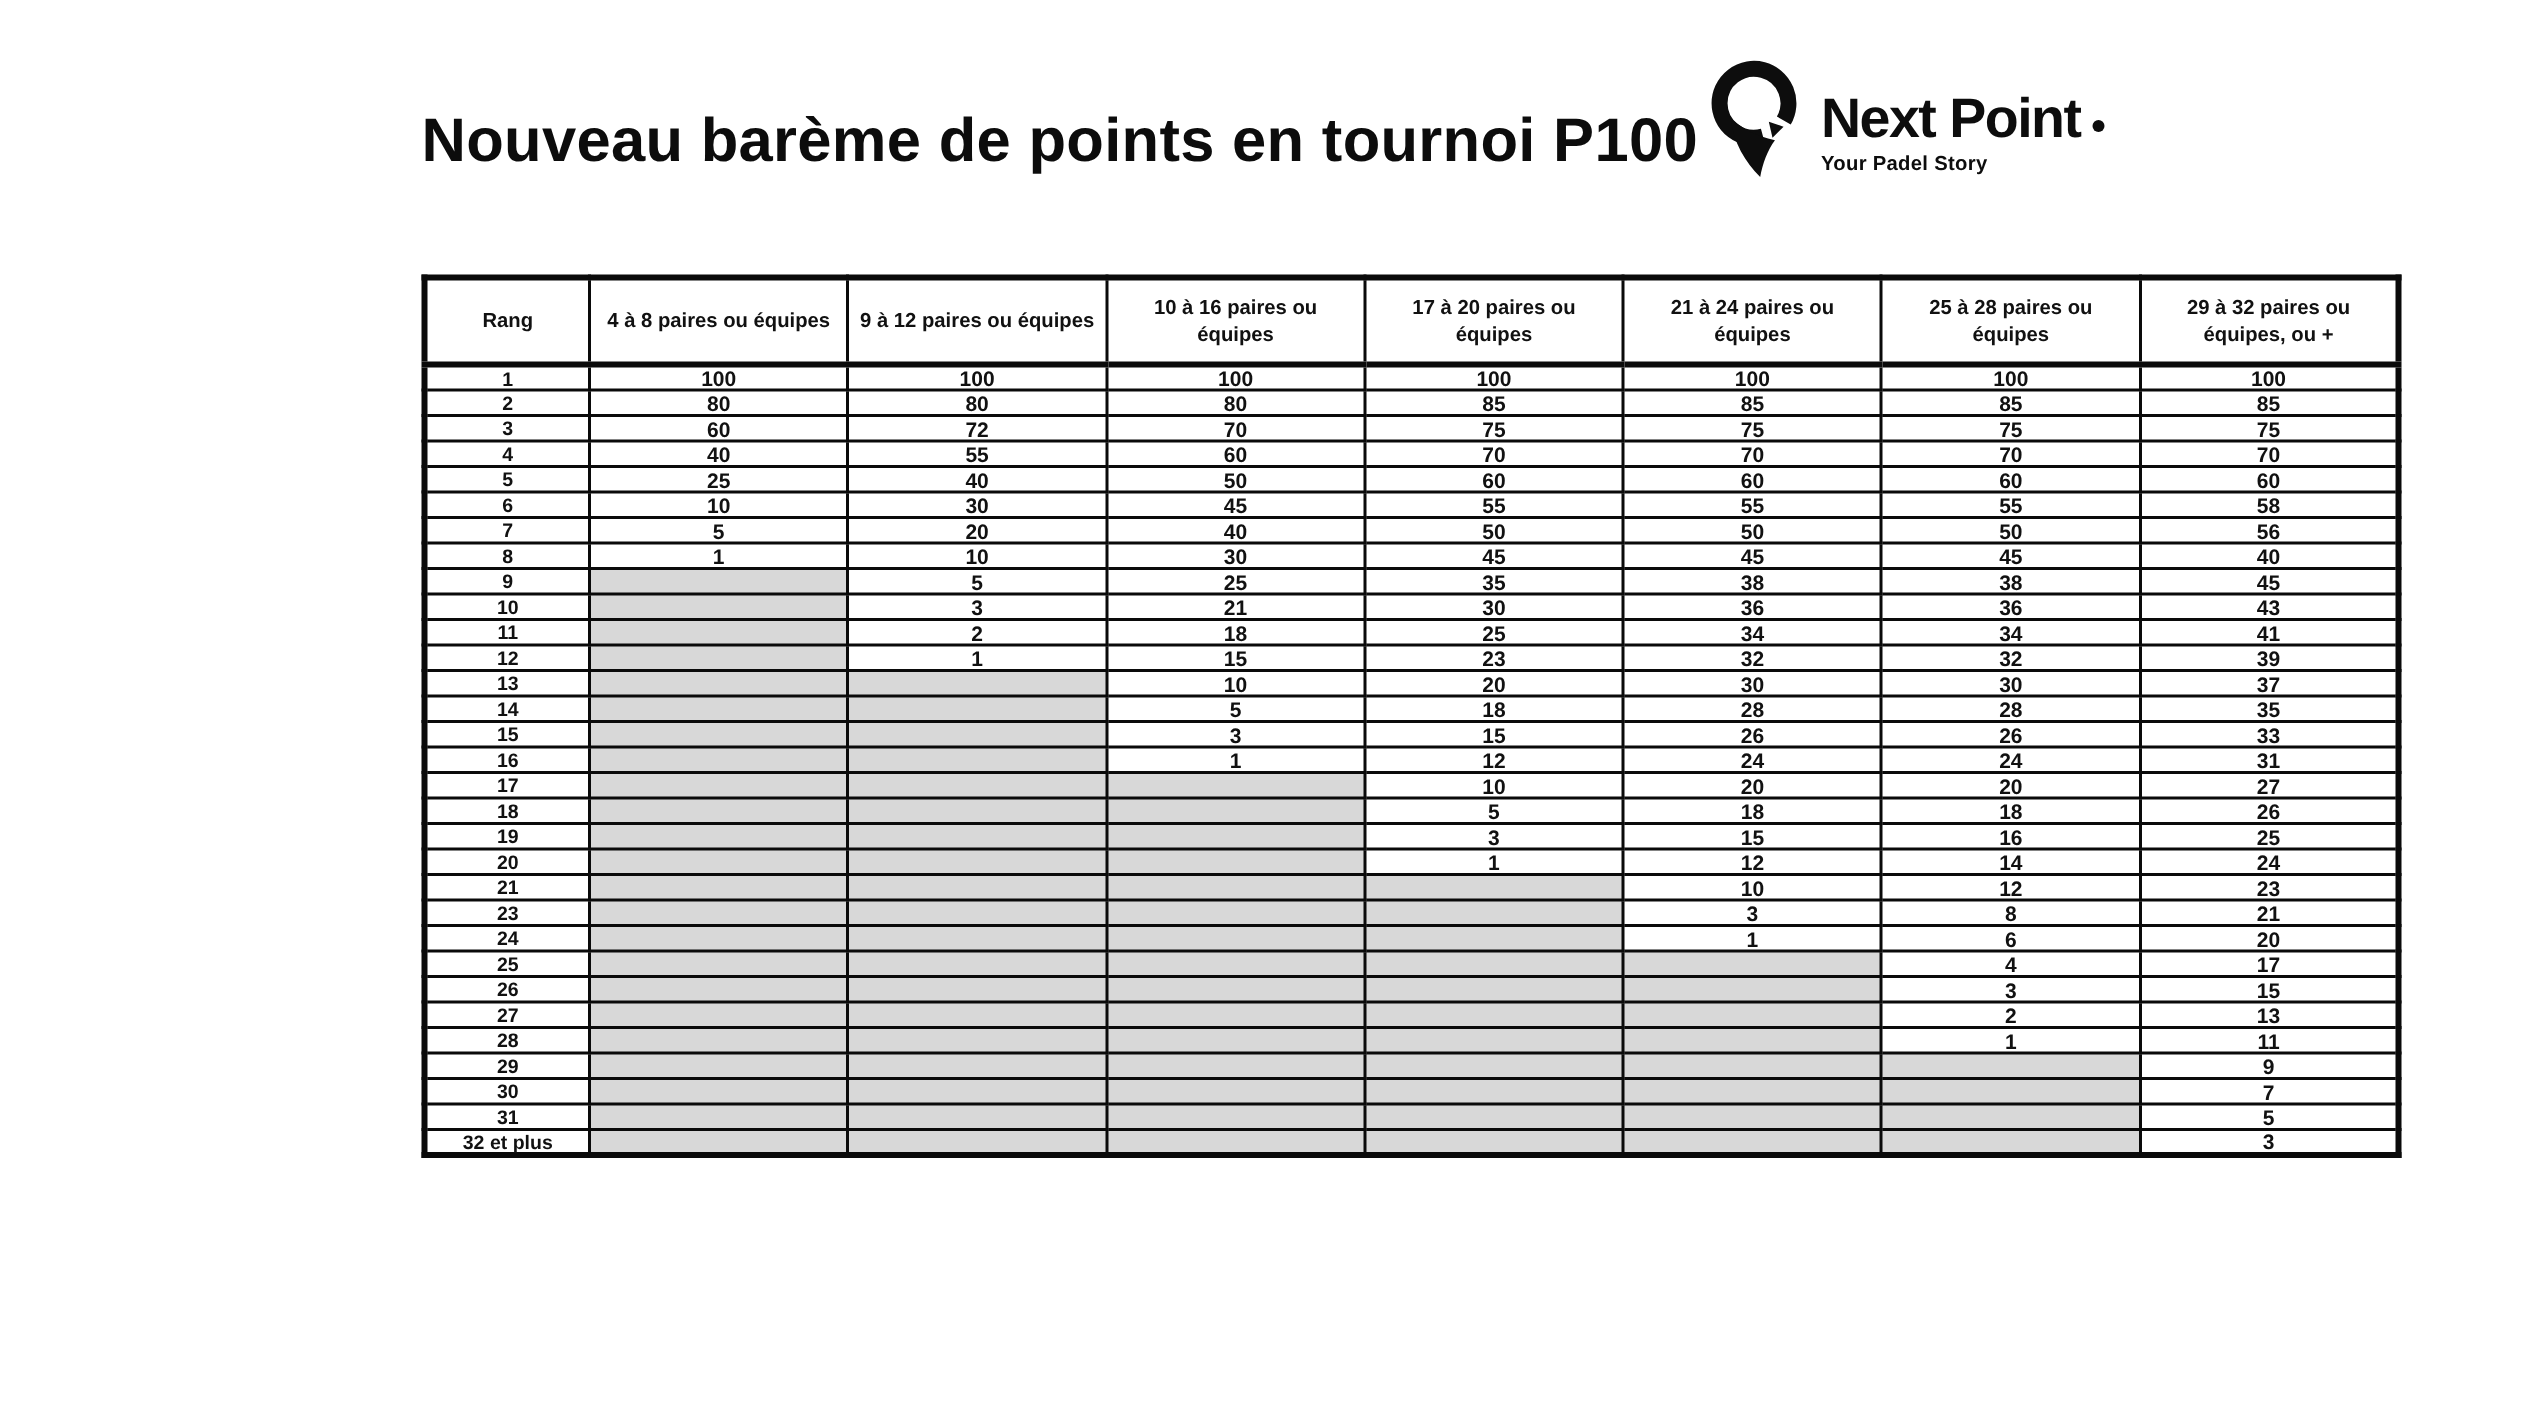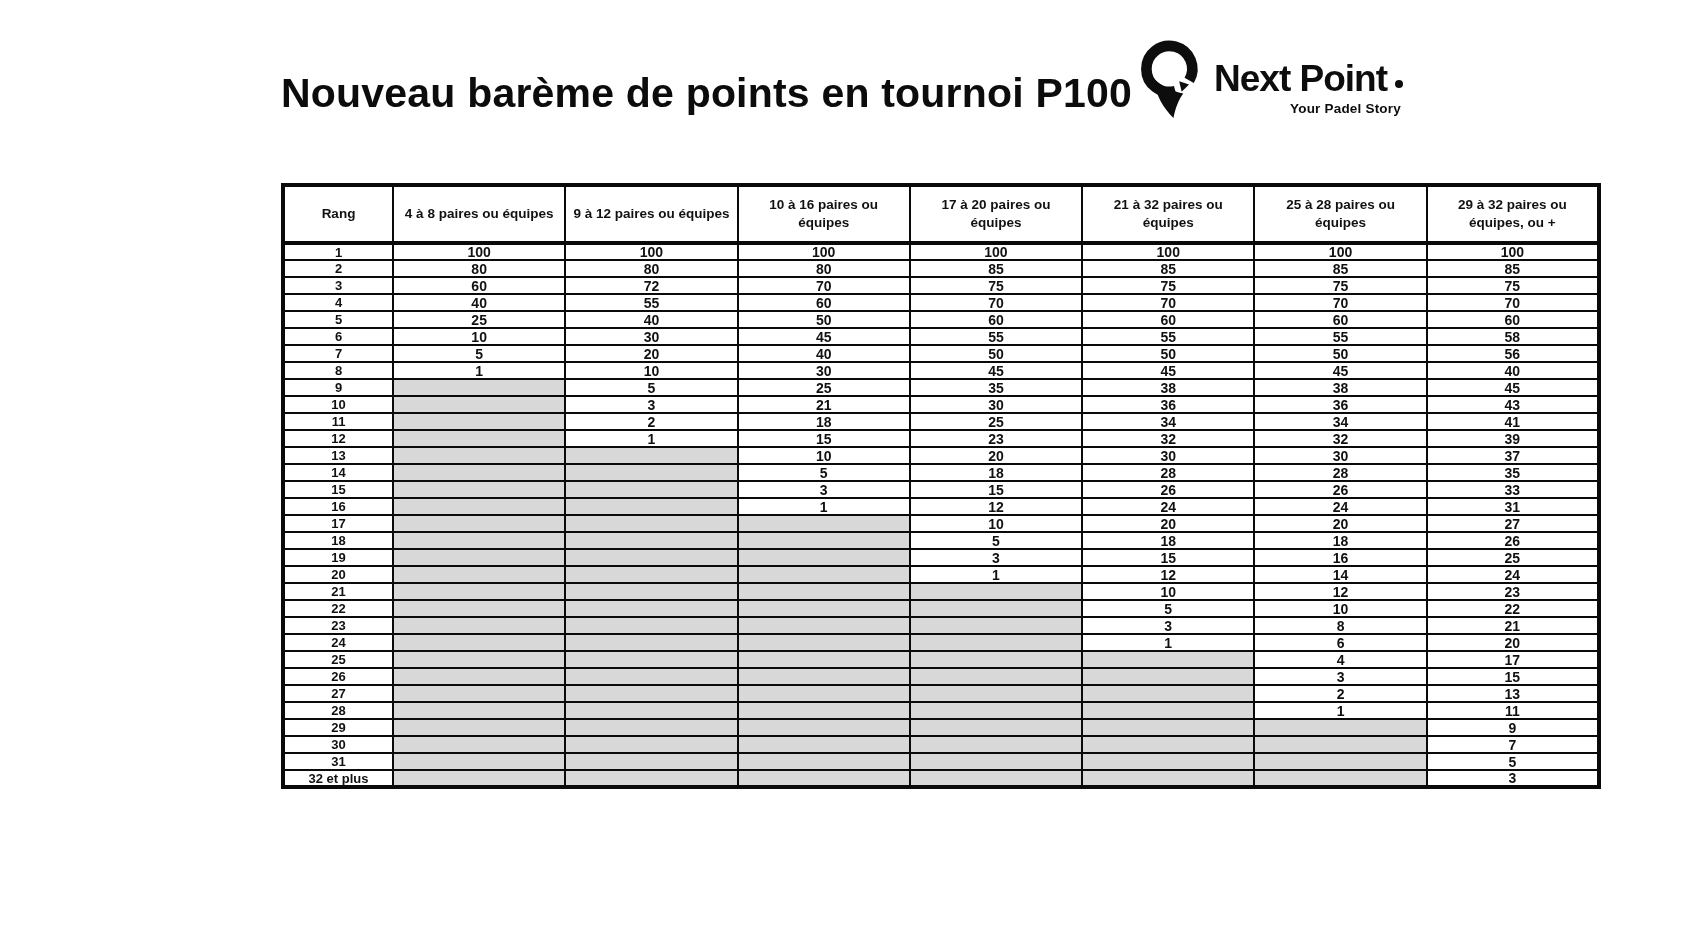--- a/index.html
+++ b/index.html
@@ -13,21 +13,21 @@
     letter-spacing:0.2px; white-space:nowrap;
   }
 
   .logo { position:absolute; left:1130px; top:34px; display:flex; align-items:flex-start; }
   .logo svg { display:block; }
   .logo-text { margin-top:24px; margin-left:2px; }
   .brand-row { display:flex; align-items:baseline; }
   .brand { font-size:37px; font-weight:800; color:#0d0d0d; letter-spacing:-1px; white-space:nowrap; }
   .brand-dot { width:8px; height:8px; border-radius:50%; background:#0d0d0d; margin-left:8px;
                position:relative; top:-3px; }
-  .tagline { text-align:right; font-size:13.5px; font-weight:bold; color:#0d0d0d; margin-top:1px;
+  .tagline { font-size:13.5px; font-weight:bold; color:#0d0d0d; margin-top:1px;
              padding-right:2px; letter-spacing:0.2px; }
 
   .table-wrap { position:absolute; left:281px; top:183px; width:1320px; }
   table.points {
     width:100%; border-collapse:collapse; table-layout:fixed;
     border:4px solid #0a0a0a; background:#fff;
   }
   table.points col.rank-col { width:110px; }
   table.points th {
     border:2px solid #0a0a0a; border-bottom:4px solid #0a0a0a;
@@ -76,21 +76,21 @@
           <col>
           <col>
       </colgroup>
       <thead>
         <tr id="header-row">
             <th>Rang</th>
             <th>4 à 8 paires ou équipes</th>
             <th>9 à 12 paires ou équipes</th>
             <th>10 à 16 paires ou équipes</th>
             <th>17 à 20 paires ou équipes</th>
-            <th>21 à 32 paires ou équipes</th>
+            <th>21 à 24 paires ou équipes</th>
             <th>25 à 28 paires ou équipes</th>
             <th>29 à 32 paires ou équipes, ou +</th>
           </tr>
       </thead>
       <tbody id="table-body">
           <tr>
             <td class="rank-cell">1</td>
             <td>100</td>
             <td>100</td>
             <td>100</td>
@@ -293,30 +293,20 @@
             <td class="rank-cell">21</td>
             <td class="empty"></td>
             <td class="empty"></td>
             <td class="empty"></td>
             <td class="empty"></td>
             <td>10</td>
             <td>12</td>
             <td>23</td>
           </tr>
           <tr>
-            <td class="rank-cell">22</td>
-            <td class="empty"></td>
-            <td class="empty"></td>
-            <td class="empty"></td>
-            <td class="empty"></td>
-            <td>5</td>
-            <td>10</td>
-            <td>22</td>
-          </tr>
-          <tr>
             <td class="rank-cell">23</td>
             <td class="empty"></td>
             <td class="empty"></td>
             <td class="empty"></td>
             <td class="empty"></td>
             <td>3</td>
             <td>8</td>
             <td>21</td>
           </tr>
           <tr>

